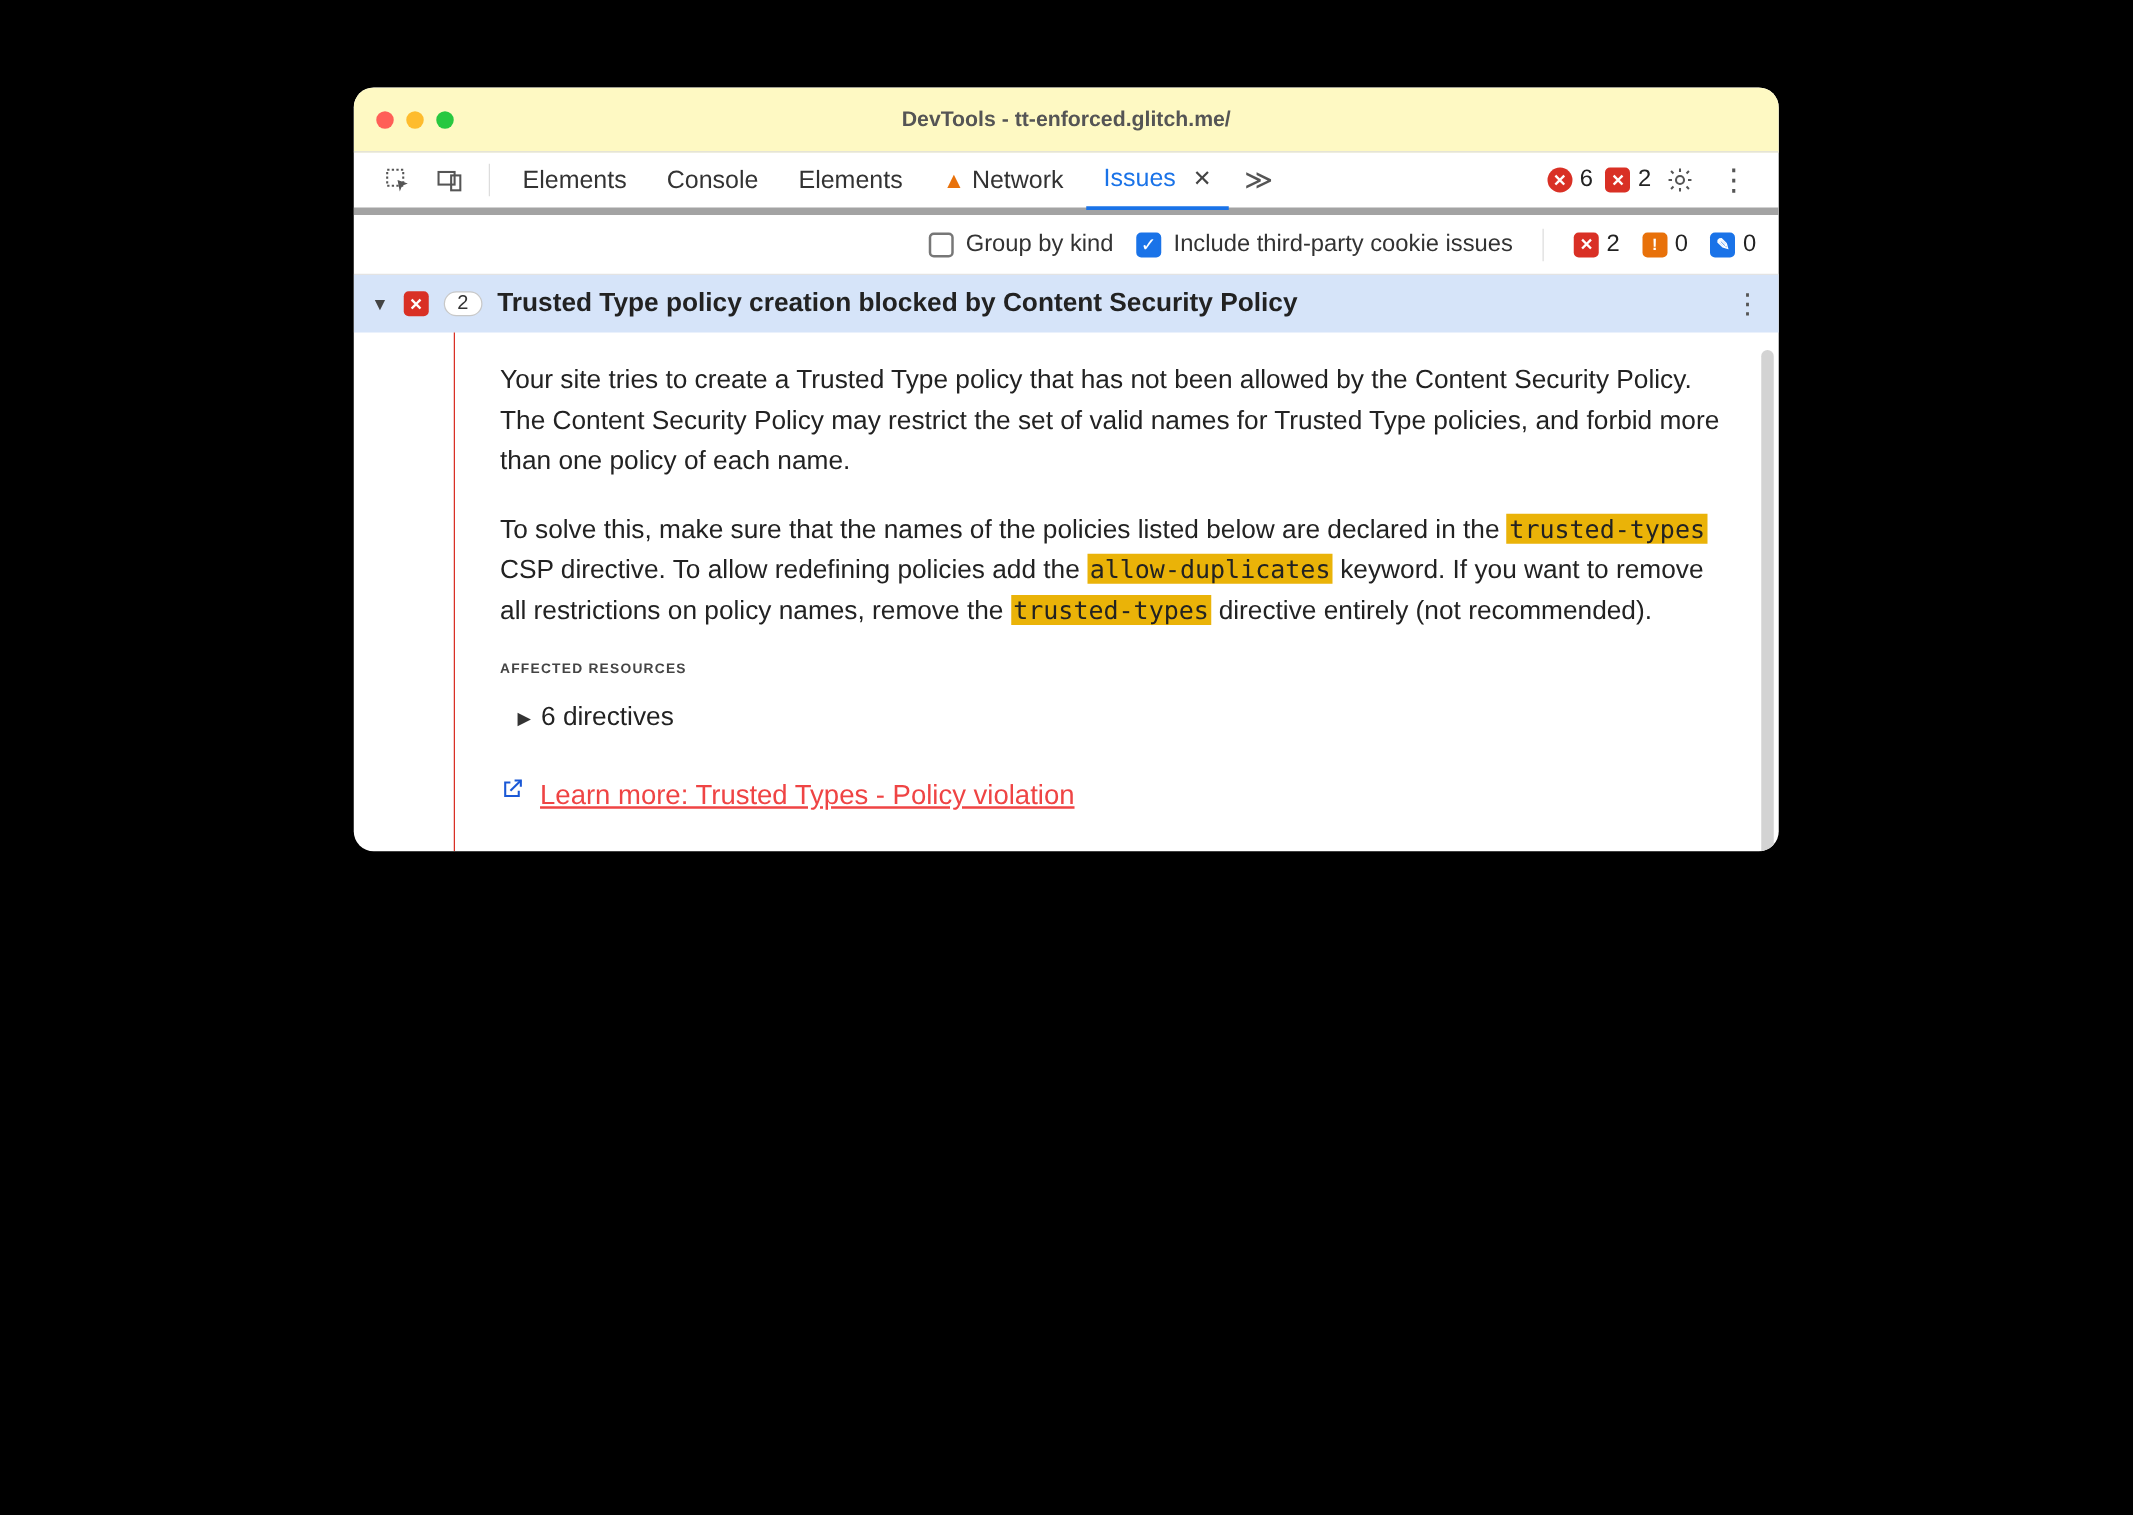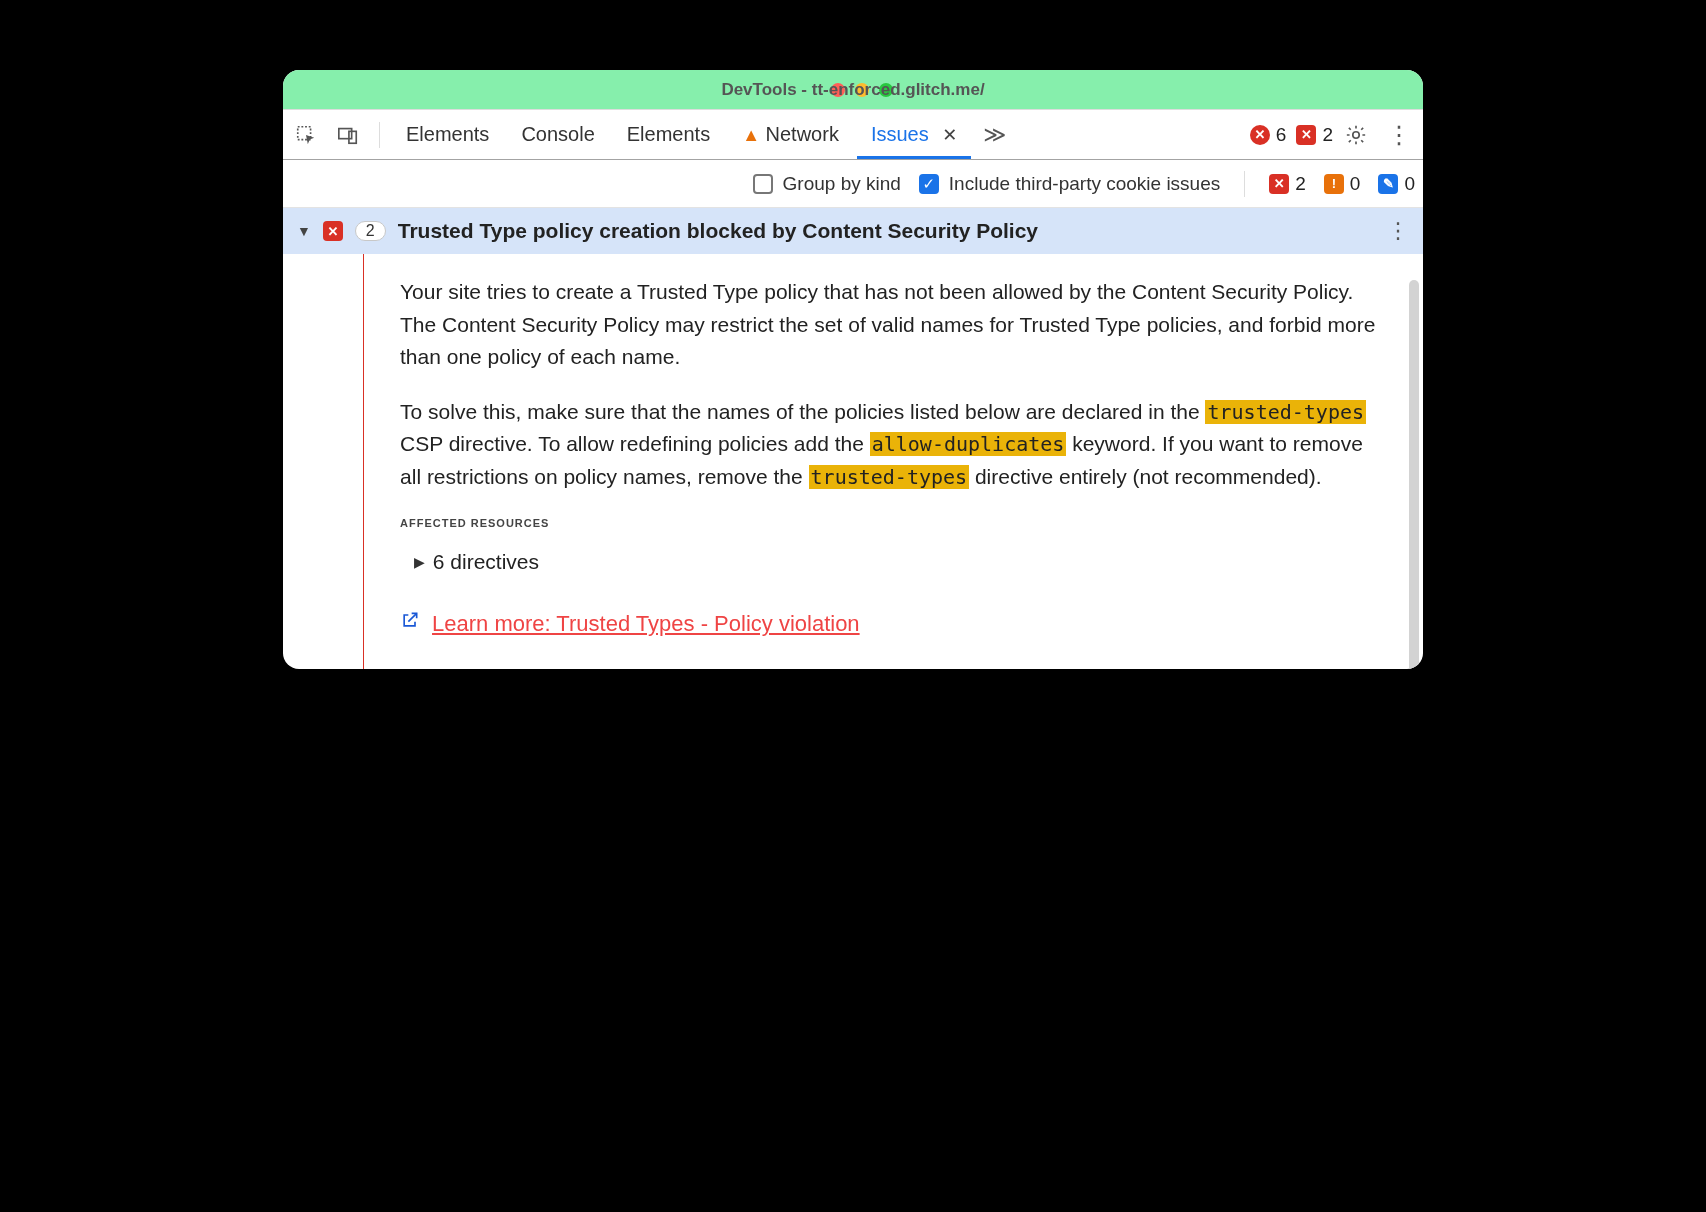--- a/index.html
+++ b/index.html
@@ -12,53 +12,52 @@
   }
   .window {
     width: 1140px;
     background: #fff;
     border-radius: 16px;
     overflow: hidden;
     box-shadow: 0 20px 50px rgba(0,0,0,.4);
     position: relative;
   }
   .titlebar {
-    height: 40px;
-    background: #86efac;
+    height: 52px;
+    background: #fef9c3;
     border-bottom: 1px solid #ddd;
     display: flex; align-items: center;
     position: relative;
-    justify-content: center;
   }
   .traffic { display:flex; gap:10px; padding-left:18px; }
   .dot { width:14px; height:14px; border-radius:50%; }
   .dot.r{background:#ff5f57}.dot.y{background:#febc2e}.dot.g{background:#28c840}
   .title { position:absolute; left:0; right:0; text-align:center; font-size:17px; color:#555; font-weight:600; pointer-events:none;}
   .tabbar {
     height:50px; display:flex; align-items:center;
-    border-bottom:1px solid #a3a3a3;
-    padding: 0 4px; gap: 4px; font-size:20px; color:#333;justify-content:space-between;
+    border-bottom:6px solid #a3a3a3;
+    padding: 0 16px; gap: 4px; font-size:20px; color:#333;justify-content:space-between;
   }
   .tbtn { padding: 8px 8px; display:flex; align-items:center; gap:6px; cursor:pointer; }
   .tabbar .sep { width:1px; height:26px; background:#ddd; margin:0 8px; }
   .tab { padding: 12px 14px 12px; cursor:pointer; }
   .tab.active { color:#1a73e8; border-bottom: 3px solid #1a73e8; padding-bottom:10px; }
   .tab .close { margin-left:8px; color:#444; font-size:18px;}
   .spacer { flex:1 }
   .counts { display:flex; align-items:center; gap:10px; }
   .bcount { display:flex; align-items:center; gap:6px; font-size:19px; color:#222; }
   .badge { width:20px; height:20px; border-radius:4px; display:inline-flex; align-items:center; justify-content:center; color:#fff; font-size:13px; font-weight:700;}
   .badge.red{background:#d93025}
   .badge.orange{background:#e8710a}
   .badge.blue{background:#1a73e8}
   .errcircle{width:20px;height:20px;border-radius:50%;background:#d93025;color:#fff;display:inline-flex;align-items:center;justify-content:center;font-size:13px;font-weight:700;}
   .warn-tri{color:#e8710a;font-size:18px;}
   .filterbar {
     height:48px; display:flex; align-items:center; justify-content:flex-end;
-    border-bottom:1px solid #e3e3e3; padding: 0 8px; gap:18px; font-size:19px; color:#333;
+    border-bottom:1px solid #e3e3e3; padding: 0 18px; gap:18px; font-size:19px; color:#333;
   }
   .chk { display:flex; align-items:center; gap:10px; cursor:pointer;}
   .cbox { width:20px;height:20px;border:2px solid #777;border-radius:4px;display:inline-flex;align-items:center;justify-content:center;}
   .cbox.checked{background:#1a73e8;border-color:#1a73e8;color:#fff;font-size:15px;}
   .filterbar .vsep{width:1px;height:26px;background:#ddd;margin:0 6px;}
   .issue-header{
     background:#d6e4f9; display:flex; align-items:center;
     padding: 10px 14px; gap:12px; font-size:21px; color:#222;
   }
   .issue-header .arrow{color:#444;font-size:14px; cursor:pointer;}

